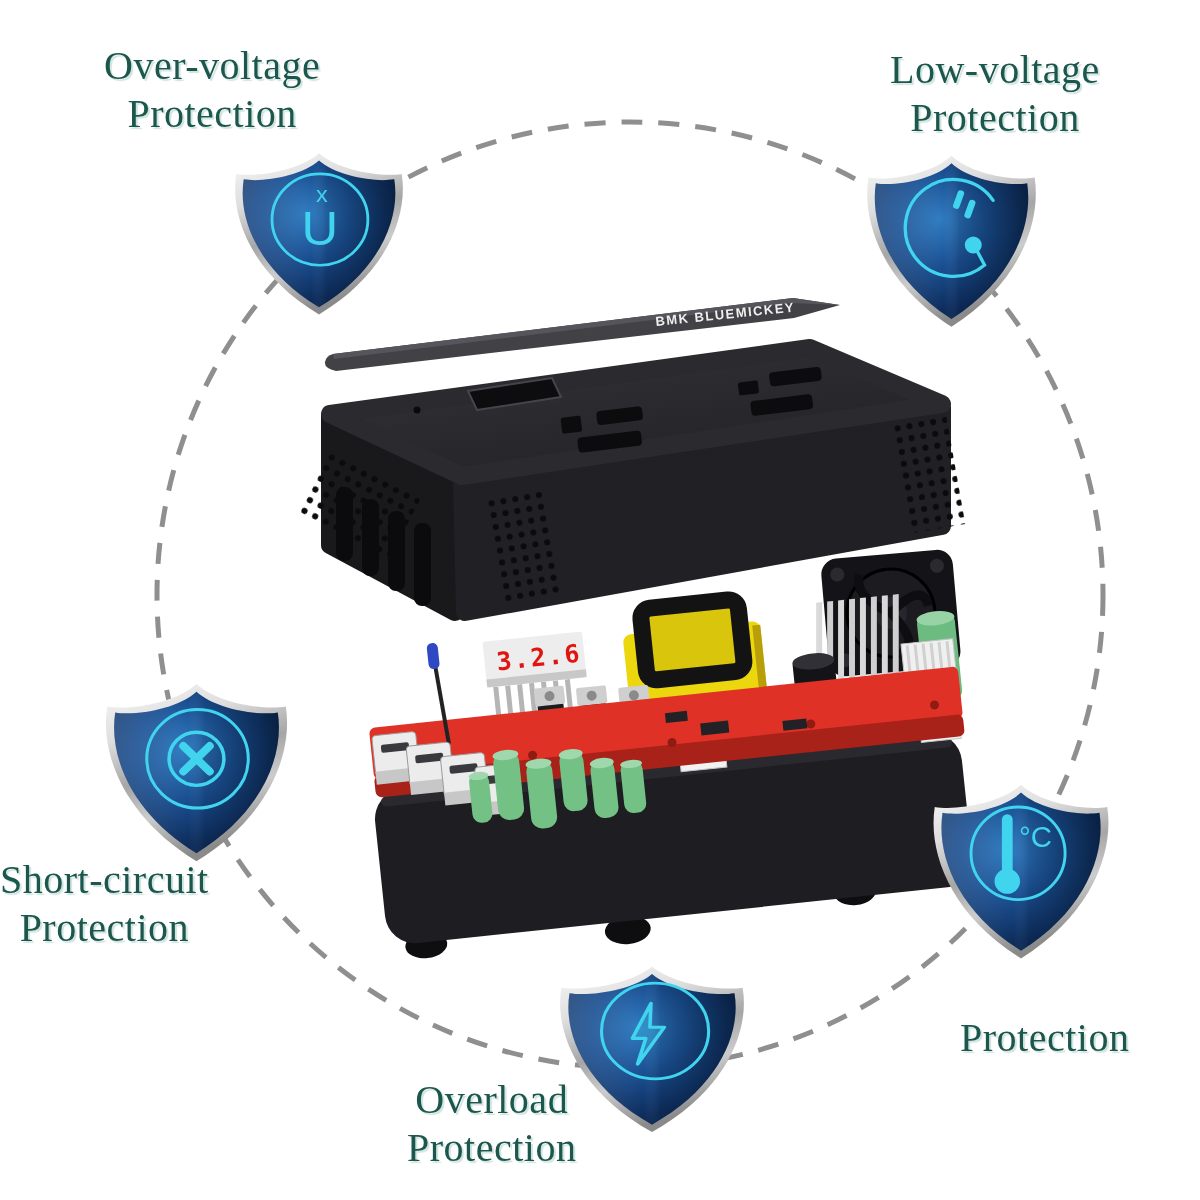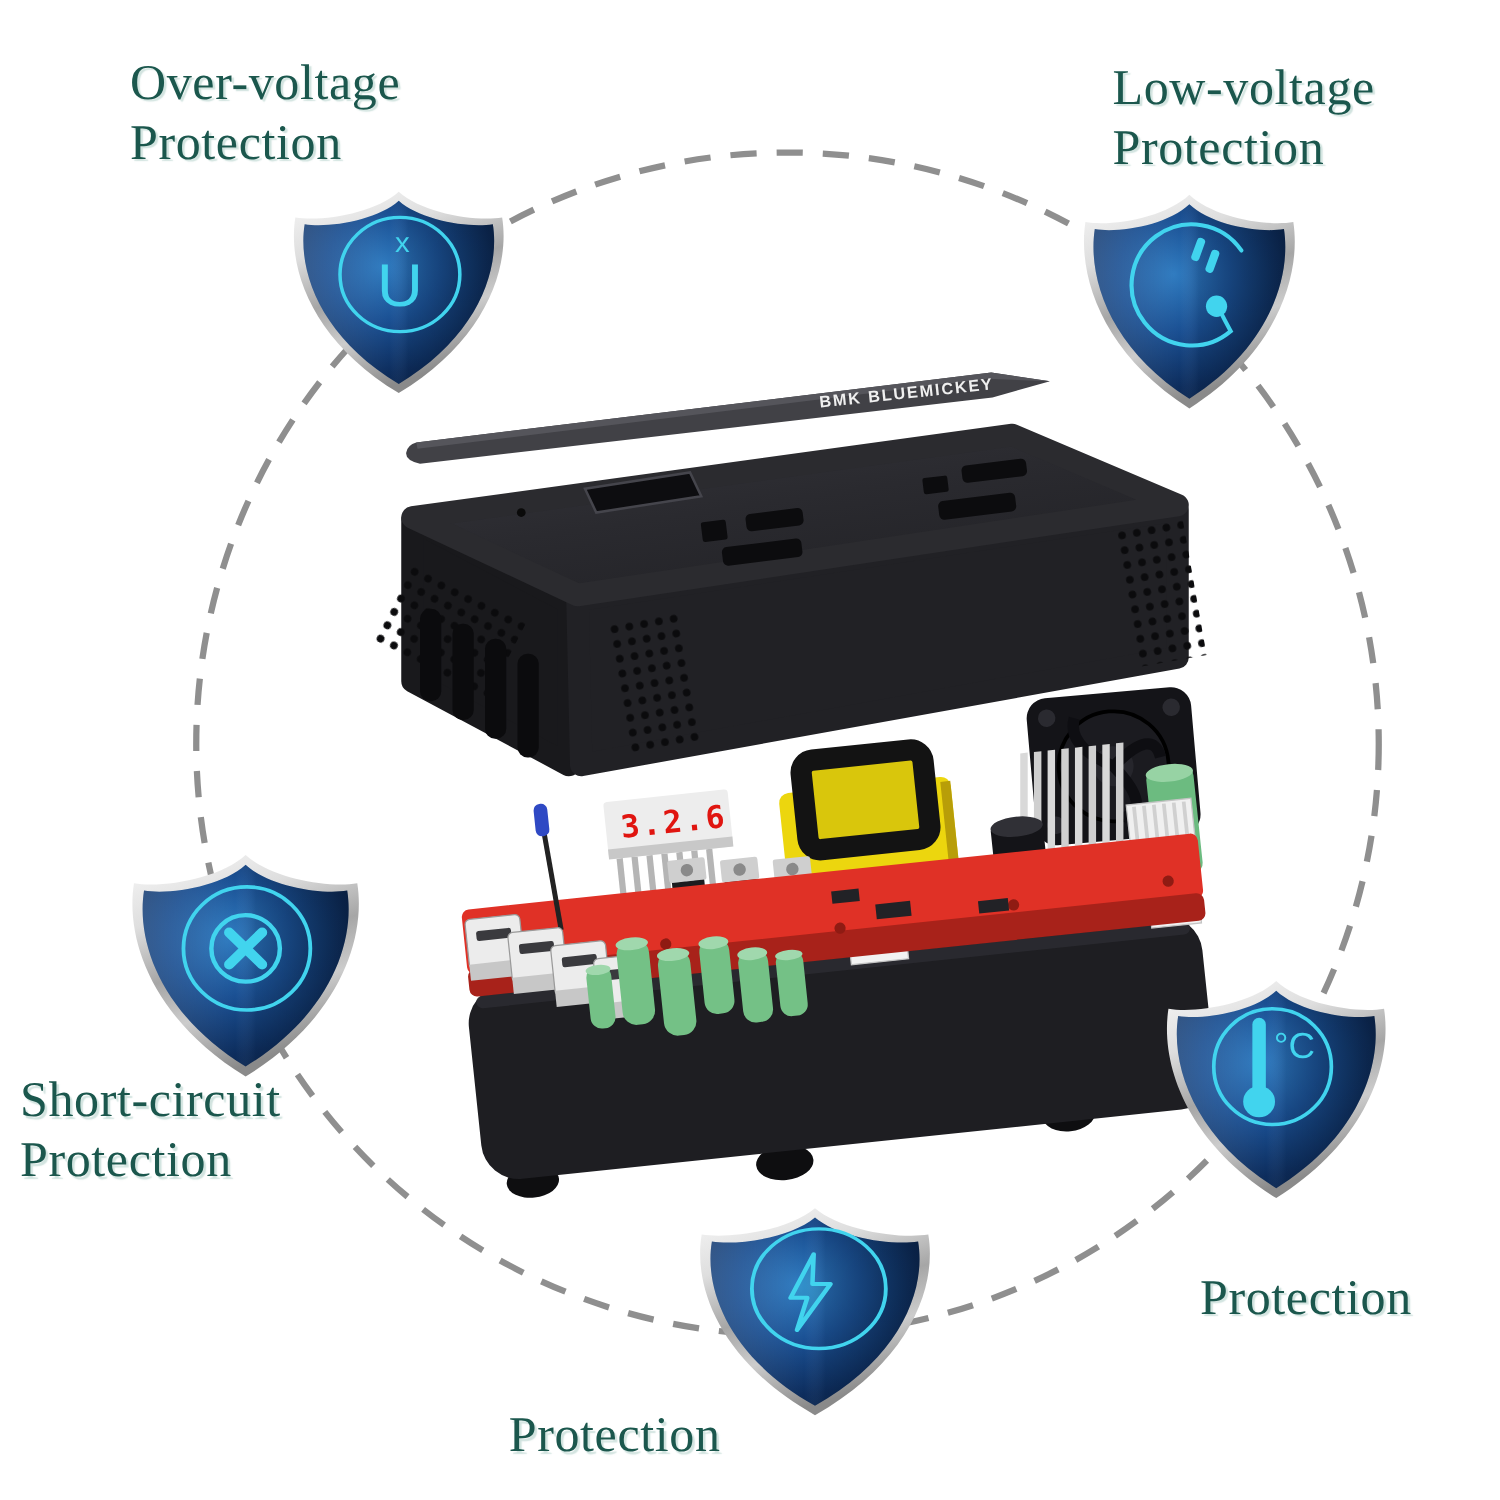--- a/index.html
+++ b/index.html
@@ -1,24 +1,24 @@
 <!DOCTYPE html>
 <html><head>
 <meta charset="utf-8">
 <style>
   html,body{margin:0;padding:0;background:#ffffff;}
   .stage{position:relative;width:1200px;height:1200px;background:#ffffff;overflow:hidden;
          font-family:"Liberation Sans",sans-serif;}
   .stage svg{position:absolute;left:0;top:0;}
   .feature-label{position:absolute;font-family:"Liberation Serif",serif;font-size:40px;
       line-height:48px;color:#1b574d;text-shadow:2px 2px 1px rgba(140,185,175,0.40);
-      white-space:nowrap;letter-spacing:0.5px;}
+      white-space:nowrap;letter-spacing:0.5px;text-align:center;}
   .lbl-ov{left:104px;top:42px;}
   .lbl-lv{left:890px;top:46px;}
-  .lbl-sc{left:16px;top:856px;}
+  .lbl-sc{left:0;top:856px;}
   .lbl-oh{left:960px;top:966px;}
   .lbl-ol{left:407px;top:1076px;}
 </style>
 </head>
 <body>
 
 <div class="stage">
 
 <svg width="1200" height="1200" viewBox="0 0 1200 1200">
   <defs>
@@ -326,17 +326,17 @@
 </div>
 <div class="feature-label lbl-sc">
   <span>Short-circuit</span><br>
   <span>Protection</span>
 </div>
 <div class="feature-label lbl-oh">
   <br>
   <span>Protection</span>
 </div>
 <div class="feature-label lbl-ol">
-  <br>
+  <span>Overload</span><br>
   <span>Protection</span>
 </div>
 
 </div>
 
 </body></html>

